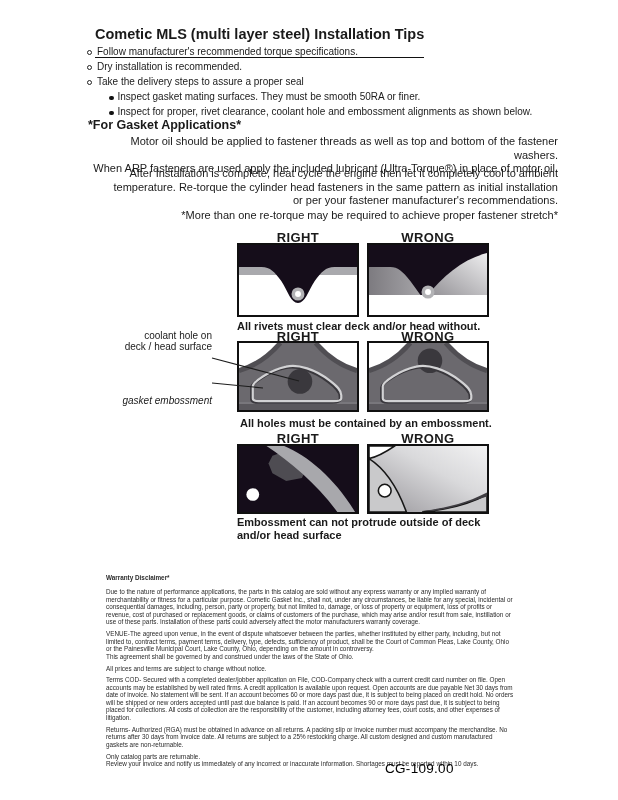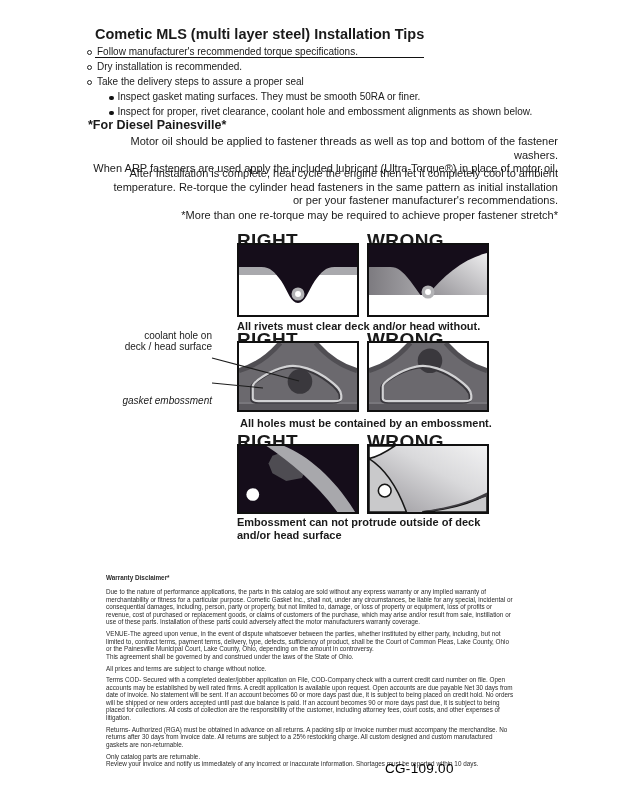--- a/index.html
+++ b/index.html
@@ -20,21 +20,21 @@
     width:5px; height:5px; border:1px solid #222; border-radius:50%;
     margin:4px 5px 0 0; flex:none;
   }
   .marker-f {
     width:4.5px; height:4.5px; background:#111; border-radius:50%;
     margin:4.5px 4px 0 0; flex:none;
   }
   .diesel-h { left:88px; top:118px; font-size:12.5px; font-weight:bold; }
   .para { left:88px; top:0; width:470px; font-size:11px; line-height:13.5px; white-space:pre-line;text-align:right; }
   .p1 { top:135px; } .p2 { top:167px; } .note { top:209px; width:470px; }
-  .dg-head { width:122px; text-align:left; font-size:19px; font-weight:bold; letter-spacing:.4px; }
+  .dg-head { width:122px; text-align:center; font-size:13px; font-weight:bold; letter-spacing:.4px; }
   .panel {
     width:122px; border:2px solid #101010; background:#fff; overflow:hidden;
   }
   .panel svg { display:block; width:100%; height:100%; }
   .cap { font-size:11px; font-weight:bold; line-height:12.5px; white-space:pre-line; }
   .lbl { font-size:10px; line-height:10.5px; text-align:right; width:122px; }
   .fineprint { left:106px; top:574px; width:409px; font-size:6.35px; line-height:7.45px; color:#2b2b2b; }
   .fineprint .fp-h { font-weight:bold; margin-bottom:7px; }
   .fineprint p { margin-bottom:4.5px; white-space:pre-line; }
   .footer { left:385px; top:761px; font-size:13.5px; color:#000000; letter-spacing:.3px; }
@@ -63,21 +63,21 @@
     <div class="b-row sub">
       <span class="marker-f"></span>
       <span>Inspect gasket mating surfaces.  They must be smooth 50RA or finer.</span>
     </div>
     <div class="b-row sub">
       <span class="marker-f"></span>
       <span>Inspect for proper, rivet clearance, coolant hole and embossment alignments as shown below.</span>
     </div>
   </div>
 
-  <div class="abs diesel-h">*For Diesel Painesville*</div>
+  <div class="abs diesel-h">*For Gasket Applications*</div>
   <div class="abs para p1">Motor oil should be applied to fastener threads as well as top and bottom of the fastener washers.
 When ARP fasteners are used apply the included lubricant (Ultra-Torque®) in place of motor oil.</div>
   <div class="abs para p2">After Installation is complete, heat cycle the engine then let it completely cool to ambient
 temperature. Re-torque the cylinder head fasteners in the same pattern as initial installation
 or per your fastener manufacturer's recommendations.</div>
   <div class="abs para note">*More than one re-torque may be required to achieve proper fastener stretch*</div>
 
   <div class="abs dg-head" style="left:237px; top:230px;">RIGHT</div>
   <div class="abs dg-head" style="left:367px; top:230px;">WRONG</div>
 

